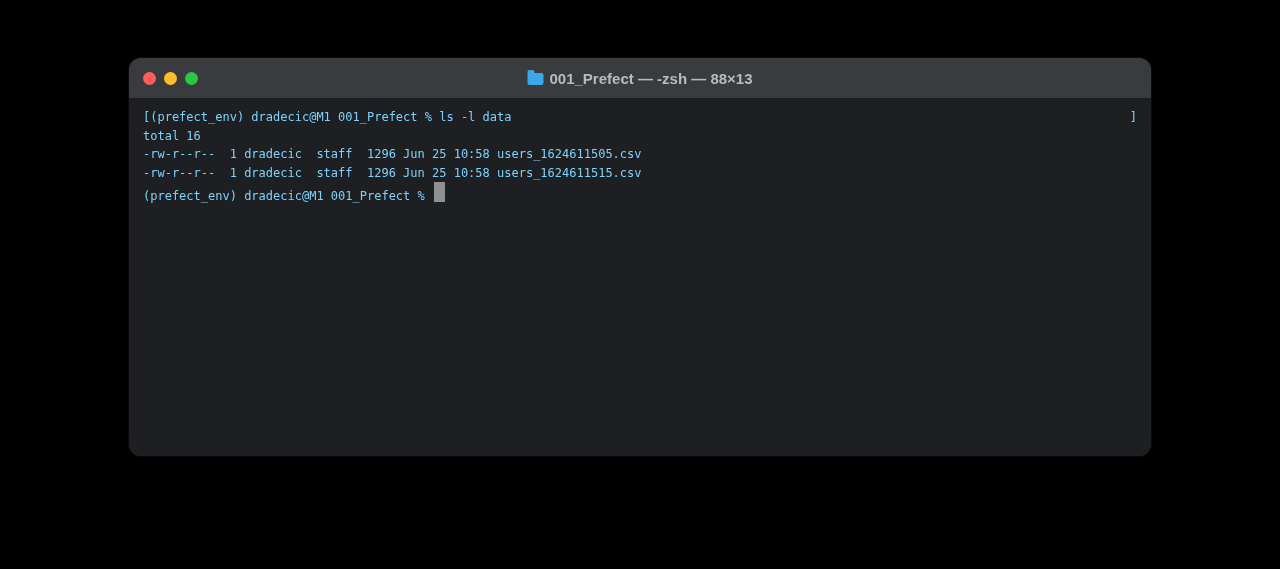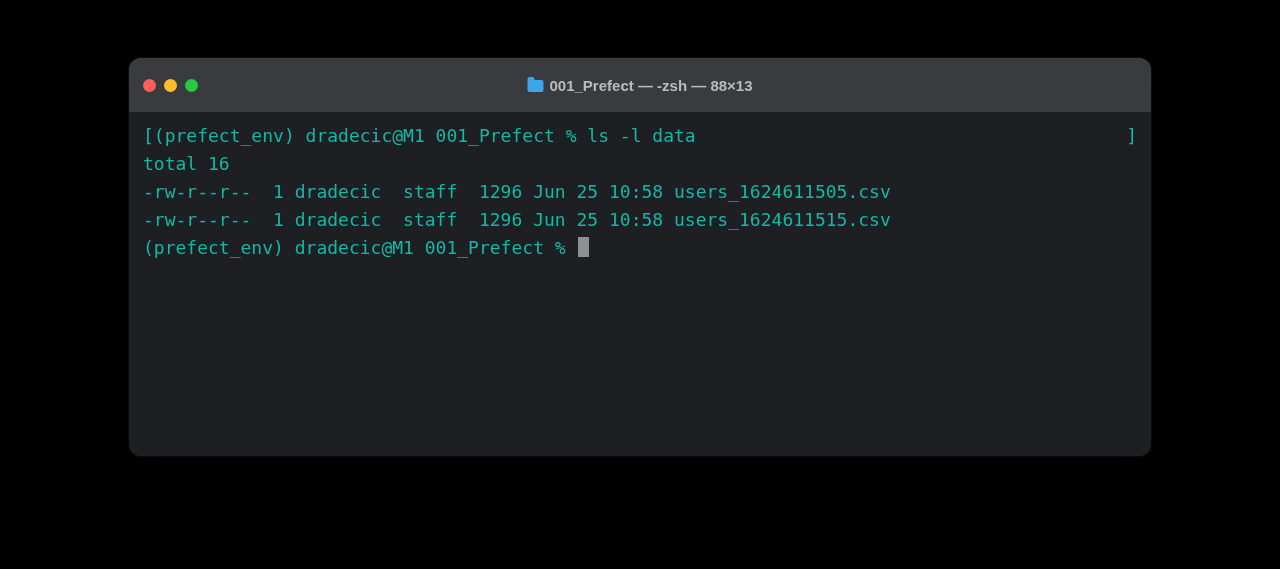--- a/index.html
+++ b/index.html
@@ -21,21 +21,21 @@
       width: 1022px;
       height: 398px;
       background: #1e1f22;
       border-radius: 12px;
       box-shadow: 0 20px 60px rgba(0,0,0,0.5), 0 0 0 1px rgba(255,255,255,0.05);
       overflow: hidden;
       display: flex;
       flex-direction: column;
     }
     .titlebar {
-      height: 54px;
+      height: 40px;
       background: #3a3b3e;
       display: flex;
       align-items: center;
       padding: 0 14px;
       position: relative;
       flex-shrink: 0;
     }
     .traffic-lights {
       display: flex;
       gap: 8px;
@@ -77,22 +77,22 @@
       left: 0;
       width: 7px;
       height: 4px;
       background: #3ba7e8;
       border-radius: 2px 2px 0 0;
     }
     .terminal-body {
       flex: 1;
       background: #1e1f22;
       padding: 10px 14px;
-      color: #14b8a6;
-      font-size: 18px;
+      color: #7dd3fc;
+      font-size: 12px;
       line-height: 1.55;
       white-space: pre;
       overflow: hidden;
     }
     .line {
       display: block;
     }
     .cursor {
       display: inline-block;
       width: 11px;

